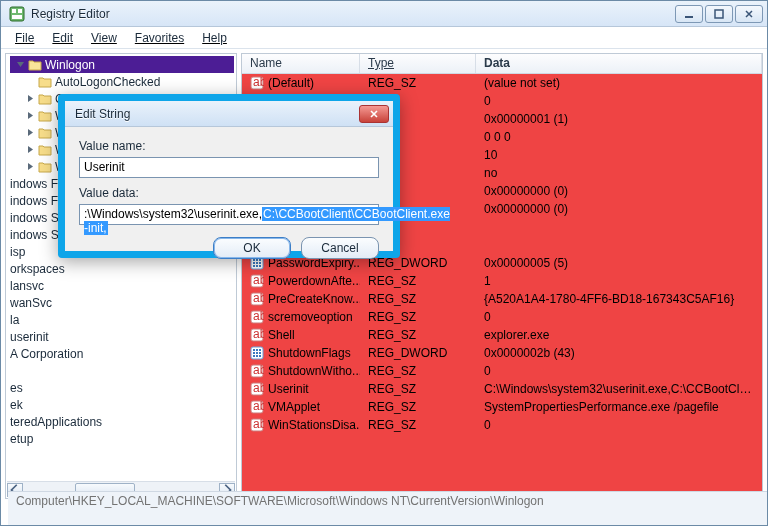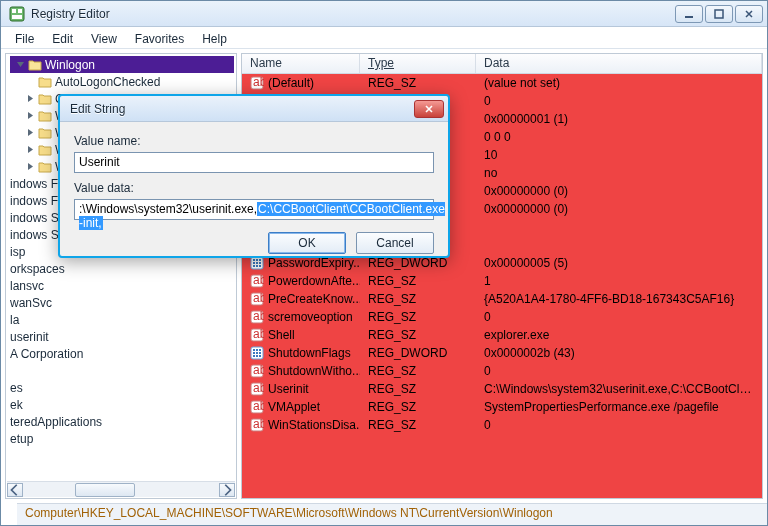--- a/index.html
+++ b/index.html
@@ -5,63 +5,63 @@
   * { box-sizing: border-box; font-family: "Segoe UI", Tahoma, sans-serif; font-size: 12px; }
   body { margin: 0; background: #fff; width: 768px; height: 526px; overflow: hidden; position: relative; }
   .window { position: absolute; left: 0; top: 0; width: 768px; height: 526px; border: 1px solid #6b8aa6; background: #fff; }
   .titlebar { height: 26px; background: linear-gradient(#eaf2fb,#d7e6f7); display:flex; align-items:center; justify-content:space-between; border-bottom:1px solid #b6c7da; padding:0 4px; }
   .titlebar .title { display:flex; align-items:center; gap:6px; padding-left:4px; color:#1a2a3a; text-shadow:0 1px 0 #fff; }
   .titlebar .icon { width:16px; height:16px; display:inline-flex; align-items:center; justify-content:center; }
   .titlebar .icon svg { width:16px; height:16px; }
   .winbtns { display:flex; gap:2px; }
   .winbtn { width:28px; height:18px; border:1px solid #7d98b5; border-radius:3px; background:linear-gradient(#f4f8fd,#d8e6f5); display:flex; align-items:center; justify-content:center; color:#3a5577; }
   .winbtn svg { width:10px; height:10px; }
-  .menubar { height:22px; display:flex; align-items:flex-end; gap:2px; padding:0 6px; border-bottom:1px solid #dbe3ec; }
+  .menubar { height:22px; display:flex; align-items:center; gap:2px; padding:0 6px; border-bottom:1px solid #dbe3ec;text-decoration:underline; }
   .menubar span { padding:2px 8px; color:#1a2a3a; }
   .body { position:absolute; top:48px; bottom:22px; left:0; right:0; display:flex; }
   .tree-pane { width:232px; border:1px solid #bfcad6; margin:4px 2px 4px 4px; overflow:hidden; position:relative; background:#fff; }
   .tree { padding:2px 2px 2px 4px; }
   .tree .row { display:flex; align-items:center; gap:3px; height:17px; color:#1a2a3a; white-space:nowrap; }
   .tree .row.selected { background:#4c1d95; color:#fff; }
   .twisty { width:9px; height:9px; display:inline-flex; align-items:center; justify-content:center; color:#6a7a8a; }
   .folder-icon { width:14px; height:12px; display:inline-block; }
   .folder-icon svg { width:14px; height:12px; }
   .tree .indent1 { padding-left:16px; }
   .tree .indentA { padding-left:6px; }
   .list-pane { flex:1; border:1px solid #bfcad6; margin:4px 4px 4px 2px; overflow:hidden; background:#ef4444; }
   .list-header { display:flex; height:20px; background:linear-gradient(#fdfdfe,#ecf1f7); border-bottom:1px solid #cfd8e3; }
   .list-header .col { padding:2px 8px; border-right:1px solid #d7dee7; color:#2a3a4a; }
   .col-name { width:118px; }
   .col-type { width:116px;text-decoration:underline; }
-  .col-data { flex:1; }
+  .col-data { flex:1;font-weight:bold; }
   .list-body { }
   .list-row { display:flex; height:18px; align-items:center; }
   .list-row .cell { padding:0 8px; white-space:nowrap; overflow:hidden; text-overflow:ellipsis; }
   .cell-name { width:118px; display:flex; align-items:center; gap:4px; }
   .cell-type { width:116px; }
   .cell-data { flex:1; overflow:hidden; text-overflow:ellipsis; }
   .reg-icon { width:14px; height:14px; display:inline-flex;align-items:flex-end; }
   .reg-icon svg { width:14px; height:14px; }
-  .statusbar { position:absolute; left:16px; right:0; bottom:0; height:22px; border-top:1px solid #cfd8e3; padding:2px 8px; color:#a16207; background:#eef3f9; }
+  .statusbar { position:absolute; left:7px; right:0; bottom:0; height:34px; border-top:1px solid #cfd8e3; padding:2px 8px; color:#737373; background:#eef3f9; }
   .hscroll-track { position:absolute; bottom:1px; left:1px; right:1px; height:16px; background:#eef2f7; border-top:1px solid #d7dee7; display:flex; align-items:center; }
   .hscroll-btn { width:16px; height:14px; border:1px solid #9fb2c7; background:linear-gradient(#f7fafd,#dde7f2); display:flex; align-items:center; justify-content:center; color:#4a6282; }
   .hscroll-thumb { height:14px; width:60px; margin-left:52px; border:1px solid #9fb2c7; background:linear-gradient(#f7fafd,#dde7f2); border-radius:2px; }
 
   
-  .dialog { position:absolute; left:58px; top:94px; width:392px; height:164px; border:2px solid #0ea5e9; background:#f0f0f0; box-shadow:0 4px 18px rgba(0,0,0,0.35); border-radius:4px; }
+  .dialog { position:absolute; left:58px; top:94px; width:342px; height:164px; border:7px solid #0ea5e9; background:#f0f0f0; box-shadow:0 4px 18px rgba(0,0,0,0.35); border-radius:4px; }
   .dlg-titlebar { height:26px; background:linear-gradient(#eaf2fb,#cfe1f5); border-bottom:1px solid #b6c7da; display:flex; align-items:center; justify-content:space-between; padding:0 4px; border-radius:4px 4px 0 0; }
   .dlg-titlebar .t { padding-left:6px; color:#1a2a3a; text-shadow:0 1px 0 #fff; }
   .dlg-close { width:30px; height:18px; border:1px solid #a33; border-radius:3px; background:linear-gradient(#f59a94,#c8423a); display:flex; align-items:center; justify-content:center; color:#fff; }
   .dlg-close svg { width:10px; height:10px; }
   .dlg-body { padding:10px 14px 10px 14px; }
   .dlg-label { color:#1a2a3a; margin:2px 0 4px 0; }
   .dlg-field { width:100%; height:21px; border:1px solid #7a94b0; background:#fff; padding:2px 4px; font-size:12px; }
   .dlg-field .sel { background:#3399ff; color:#fff; padding:0 1px; }
   .dlg-buttons { display:flex; justify-content:flex-end; gap:10px; margin-top:12px; }
-  .dlg-btn { width:78px; height:22px; border:1px solid #7a94b0; border-radius:2px; background:linear-gradient(#fbfdff,#e3ecf6); display:flex; align-items:center; justify-content:center; color:#1a2a3a; }
+  .dlg-btn { width:78px; height:22px; border:1px solid #7a94b0; border-radius:8px; background:linear-gradient(#fbfdff,#e3ecf6); display:flex; align-items:center; justify-content:center; color:#1a2a3a; }
   .dlg-btn.default { border-color:#3c7ec7; box-shadow:0 0 0 1px #88b7ea inset; }
 </style>
 </head>
 <body>
 
 <div class="window">
   <div class="titlebar">
     <div class="title">
       <span class="icon">
         <svg viewBox="0 0 16 16">

